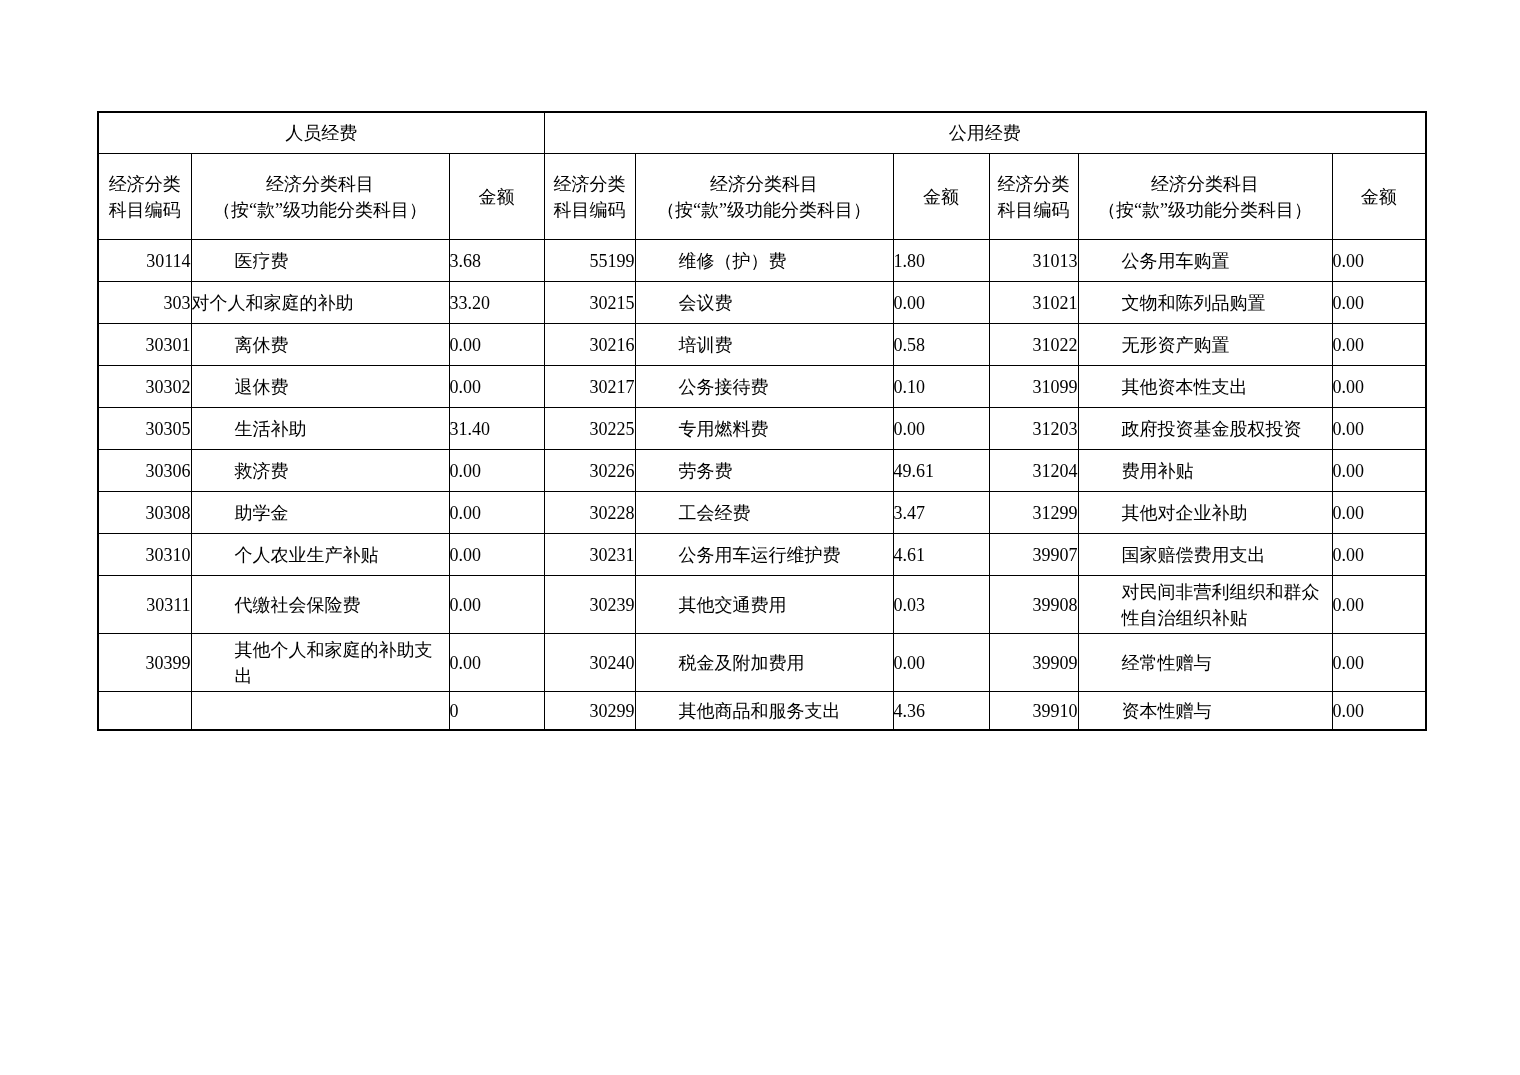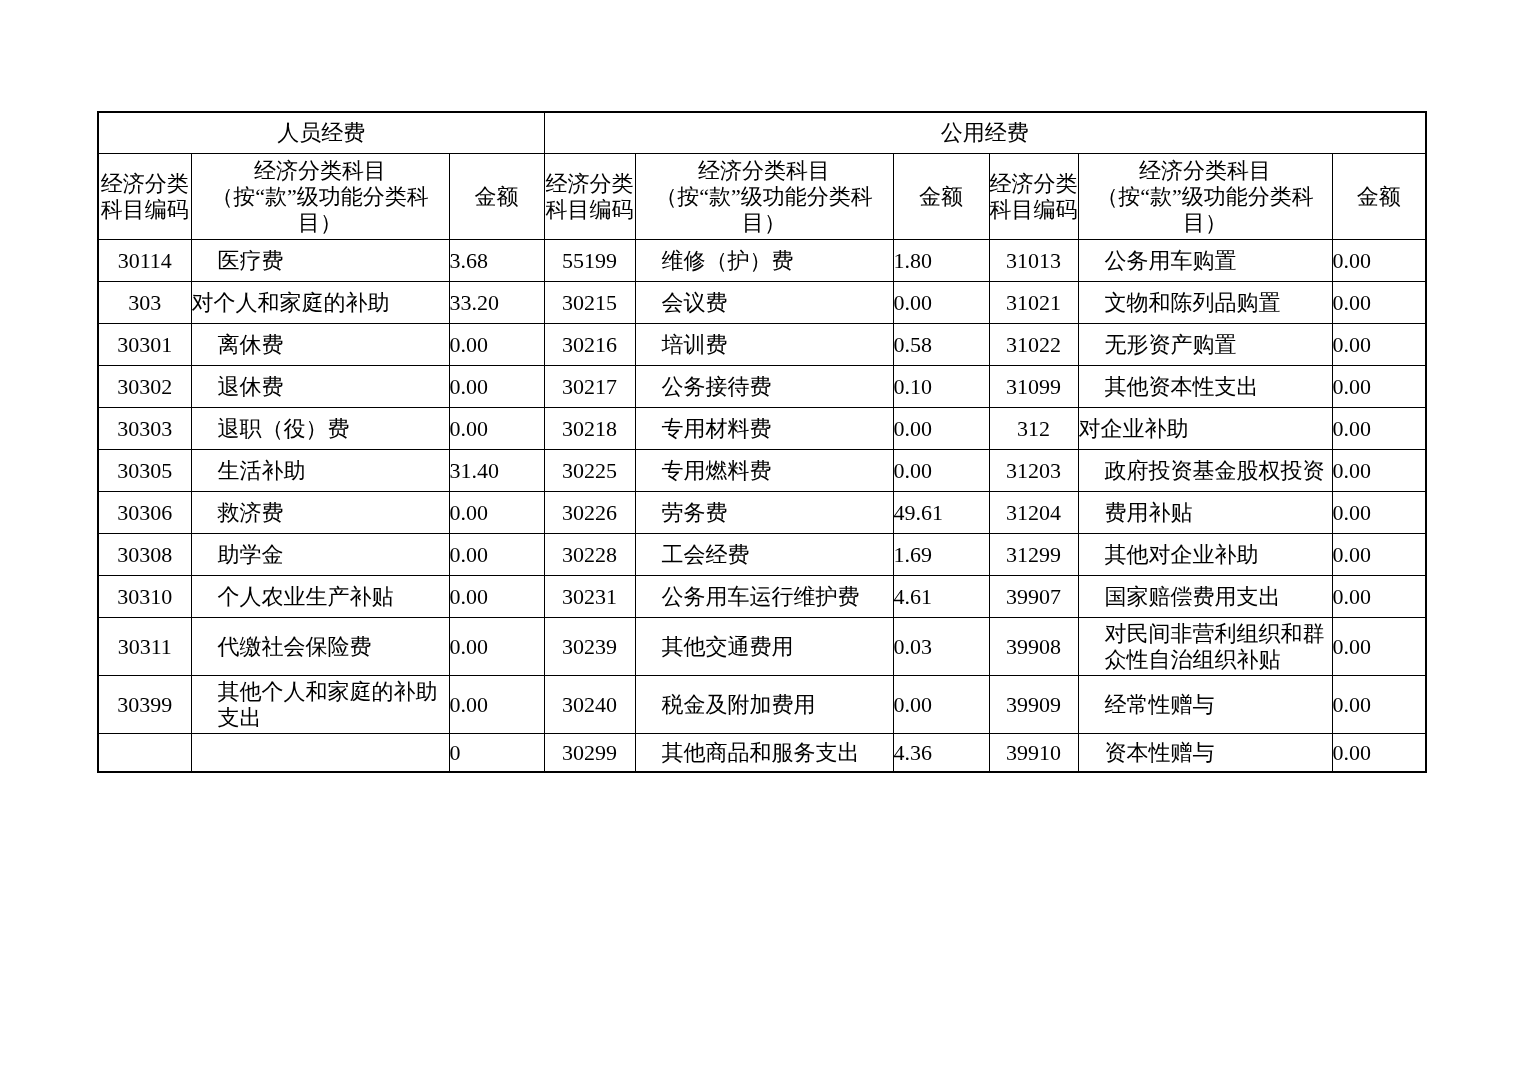--- a/index.html
+++ b/index.html
@@ -16,21 +16,21 @@
     color: #000000;
   }
   table.budget {
     position: absolute;
     left: 97px;
     top: 111px;
     width: 1328px;
     border-collapse: collapse;
     table-layout: fixed;
     border: 2px solid #000;
-    font-size: 22px;
+    font-size: 18px;
     line-height: 26px;
   }
   table.budget td {
     border: 1px solid #000;
     vertical-align: middle;
     overflow: hidden;
     padding: 0;
   }
   tr.gh td {
     height: 40px;
@@ -41,29 +41,29 @@
     text-align: center;
   }
   td.chc {
     text-align: left;
     padding-left: 10px;
   }
   tr.r td { height: 41px; }
   tr.r.tall td { height: 57px; }
   tr.r.last td { height: 37px; }
   td.c {
-    text-align: center;
+    text-align: right;
     padding-left: 12px;
   }
   td.s {
     text-align: left;
     padding-left: 14px;
     padding-right: 14px;
   }
-  td.s.sub { padding-left: 26px; font-family: Liberation Serif, serif; }
+  td.s.sub { padding-left: 43px; font-family: Liberation Serif, serif; }
   td.a {
     text-align: left;
     padding-right: 12px;
   }
 </style>
 </head>
 <body>
 
 <div class="page">
   <table class="budget">
@@ -157,31 +157,20 @@
       <td class="s sub">退休费</td>
       <td class="a">0.00</td>
       <td class="c">30217</td>
       <td class="s sub">公务接待费</td>
       <td class="a">0.10</td>
       <td class="c">31099</td>
       <td class="s sub">其他资本性支出</td>
       <td class="a">0.00</td>
     </tr>
 
-    <tr class="r">
-      <td class="c">30303</td>
-      <td class="s sub">退职（役）费</td>
-      <td class="a">0.00</td>
-      <td class="c">30218</td>
-      <td class="s sub">专用材料费</td>
-      <td class="a">0.00</td>
-      <td class="c">312</td>
-      <td class="s top">对企业补助</td>
-      <td class="a">0.00</td>
-    </tr>
 
 
     <tr class="r">
       <td class="c">30305</td>
       <td class="s sub">生活补助</td>
       <td class="a">31.40</td>
       <td class="c">30225</td>
       <td class="s sub">专用燃料费</td>
       <td class="a">0.00</td>
       <td class="c">31203</td>
@@ -201,21 +190,21 @@
       <td class="a">0.00</td>
     </tr>
 
 
     <tr class="r">
       <td class="c">30308</td>
       <td class="s sub">助学金</td>
       <td class="a">0.00</td>
       <td class="c">30228</td>
       <td class="s sub">工会经费</td>
-      <td class="a">1.69</td>
+      <td class="a">3.47</td>
       <td class="c">31299</td>
       <td class="s sub">其他对企业补助</td>
       <td class="a">0.00</td>
     </tr>
 
 
     <tr class="r">
       <td class="c">30310</td>
       <td class="s sub">个人农业生产补贴</td>
       <td class="a">0.00</td>

